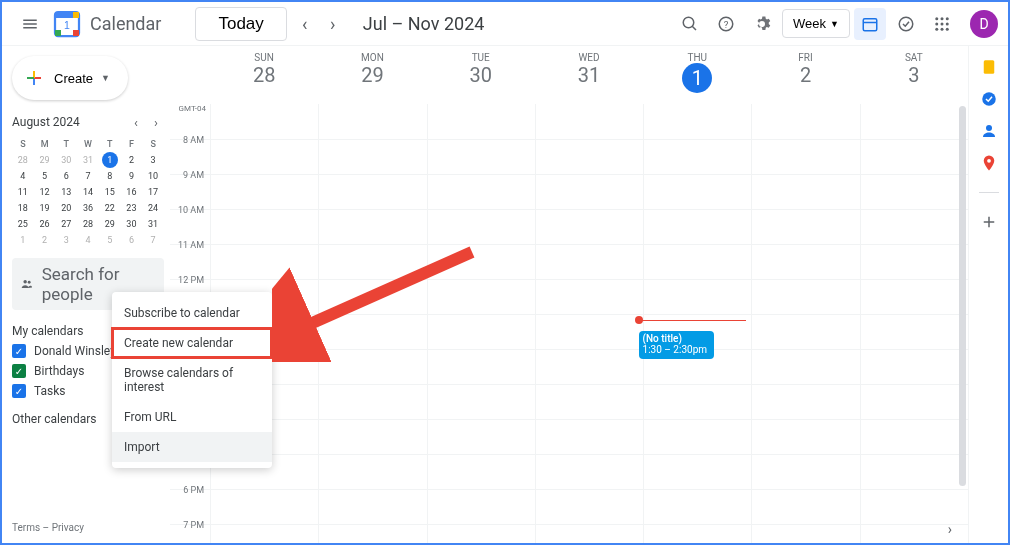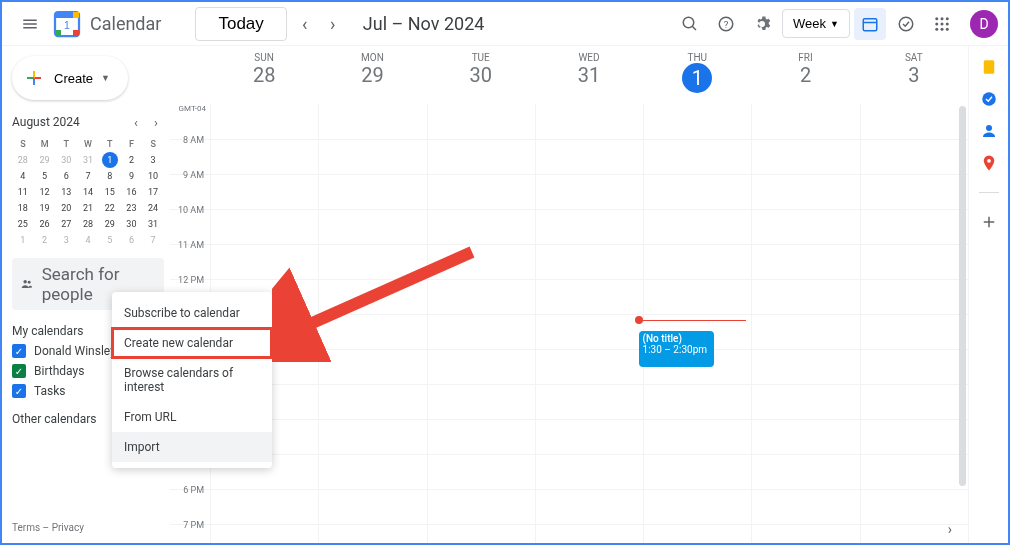--- a/index.html
+++ b/index.html
@@ -183,21 +183,21 @@
         <div class="day">11</div>
         <div class="day">12</div>
         <div class="day">13</div>
         <div class="day">14</div>
         <div class="day">15</div>
         <div class="day">16</div>
         <div class="day">17</div>
         <div class="day">18</div>
         <div class="day">19</div>
         <div class="day">20</div>
-        <div class="day">21</div>
+        <div class="day">36</div>
         <div class="day">22</div>
         <div class="day">23</div>
         <div class="day">24</div>
         <div class="day">25</div>
         <div class="day">26</div>
         <div class="day">27</div>
         <div class="day">28</div>
         <div class="day">29</div>
         <div class="day">30</div>
         <div class="day">31</div>
@@ -418,21 +418,21 @@
           <div class="time-cells">
             <div class="time-cell"></div>
             <div class="time-cell"></div>
             <div class="time-cell"></div>
             <div class="time-cell"></div>
             <div class="time-cell"></div>
             <div class="time-cell"></div>
             <div class="time-cell"></div>
           </div>
         </div>
-        <div class="event" style="left: 468.571px; width: 75px; top: 227px; height: 36px;">
+        <div class="event" style="left: 468.571px; width: 75px; top: 227px; height: 28px;">
           <div style="font-weight:500">(No title)</div>
           <div>1:30 – 2:30pm</div>
         </div>
         <div class="now-line" style="left: 468.571px; width: 107.143px; top: 216px;"></div>
         <div class="now-dot" style="left: 468.571px; top: 216px;"></div>
       </div>
     <div class="scroll-ind"></div>
     <div class="expand-arrow">›</div>
   </div>
 

